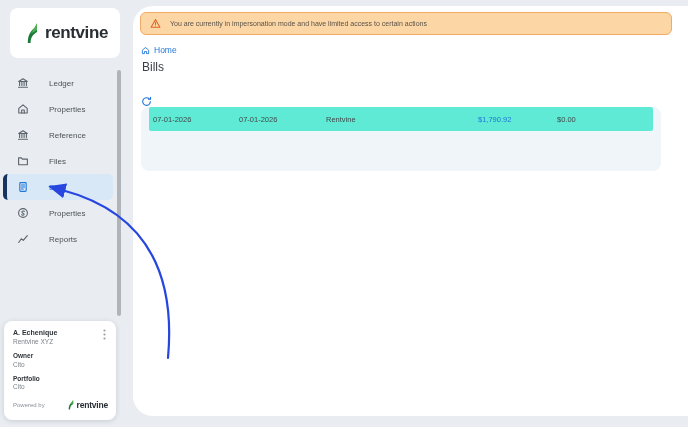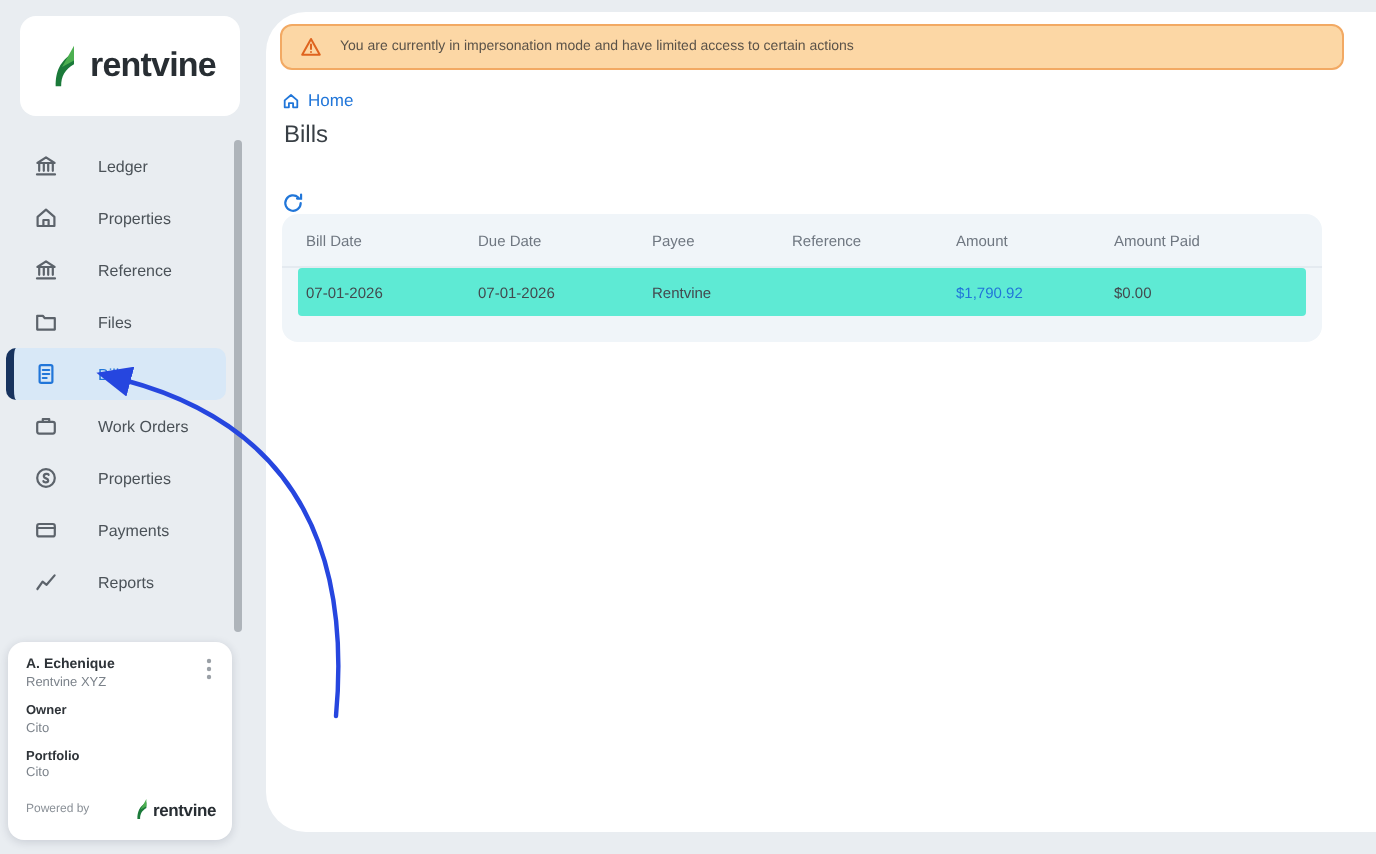--- a/index.html
+++ b/index.html
@@ -172,43 +172,25 @@
           <svg viewBox="0 0 12 12" width="12" height="12" fill="none" stroke="currentColor" stroke-width="1.1" stroke-linecap="round" stroke-linejoin="round">
             <rect x="2.8" y="1.6" width="6.4" height="8.8" rx="0.8"></rect>
             <path d="M4.4 4 H7.6 M4.4 6 H7.6 M4.4 8 H6.3"></path>
           </svg>
         </span>
     <span class="nav-label">Bills</span>
   </div>
       <div class="nav-item">
     <span class="nav-icon">
           <svg viewBox="0 0 12 12" width="12" height="12" fill="none" stroke="currentColor" stroke-width="1.1" stroke-linecap="round" stroke-linejoin="round">
-            <rect x="1.6" y="3.9" width="8.8" height="5.9" rx="1"></rect>
-            <path d="M4.4 3.9 V2.5 H7.6 V3.9"></path>
-          </svg>
-        </span>
-    <span class="nav-label">Work Orders</span>
-  </div>
-      <div class="nav-item">
-    <span class="nav-icon">
-          <svg viewBox="0 0 12 12" width="12" height="12" fill="none" stroke="currentColor" stroke-width="1.1" stroke-linecap="round" stroke-linejoin="round">
             <circle cx="6" cy="6" r="4.4"></circle>
             <path d="M7.3 4.5 C7.3 3.7 4.9 3.6 4.9 5.1 C4.9 6.5 7.1 5.9 7.1 7.2 C7.1 8.5 4.7 8.4 4.7 7.5"></path>
           </svg>
         </span>
     <span class="nav-label">Properties</span>
-  </div>
-      <div class="nav-item">
-    <span class="nav-icon">
-          <svg viewBox="0 0 12 12" width="12" height="12" fill="none" stroke="currentColor" stroke-width="1.1" stroke-linecap="round" stroke-linejoin="round">
-            <rect x="1.6" y="3" width="8.8" height="6.2" rx="1"></rect>
-            <path d="M1.6 5 H10.4"></path>
-          </svg>
-        </span>
-    <span class="nav-label">Payments</span>
   </div>
       <div class="nav-item">
     <span class="nav-icon">
           <svg viewBox="0 0 12 12" width="12" height="12" fill="none" stroke="currentColor" stroke-width="1.1" stroke-linecap="round" stroke-linejoin="round">
             <path d="M1.7 9.5 L4.3 5.8 L6.3 7.4 L10.3 2.7"></path>
           </svg>
         </span>
     <span class="nav-label">Reports</span>
   </div>
     </div>
@@ -276,28 +258,20 @@
   <div class="refresh-btn">
     <span>
       <svg viewBox="0 0 12 12" width="11" height="11" fill="none" stroke="currentColor" stroke-width="1.2" stroke-linecap="round">
         <path d="M10.2 6 a4.2 4.2 0 1 1 -1.3 -3"></path>
         <path d="M10.4 1.4 v2.2 h-2.2"></path>
       </svg>
     </span>
   </div>
 
   <div class="table-card">
-    <div class="thead" id="thead">
-        <div class="th">Bill Date</div>
-        <div class="th">Due Date</div>
-        <div class="th">Payee</div>
-        <div class="th">Reference</div>
-        <div class="th">Amount</div>
-        <div class="th">Amount Paid</div>
-      </div>
     <div id="tbody">
         <div class="trow">
           <div class="cell">07-01-2026</div>
           <div class="cell">07-01-2026</div>
           <div class="cell">Rentvine</div>
           <div class="cell"></div>
           <div class="cell link">$1,790.92</div>
           <div class="cell">$0.00</div>
         </div>
       </div>

